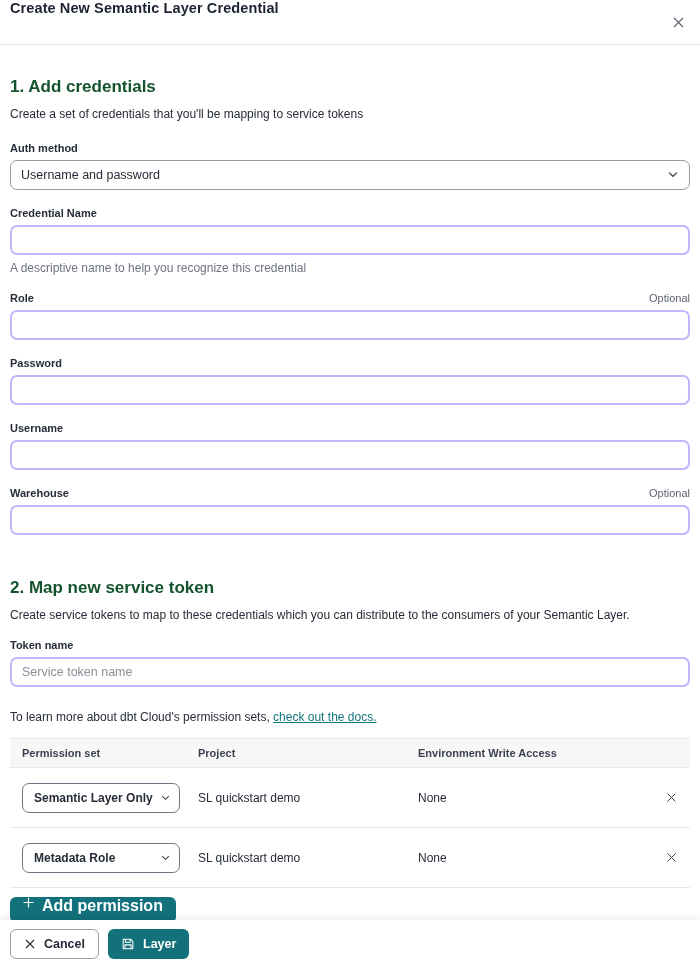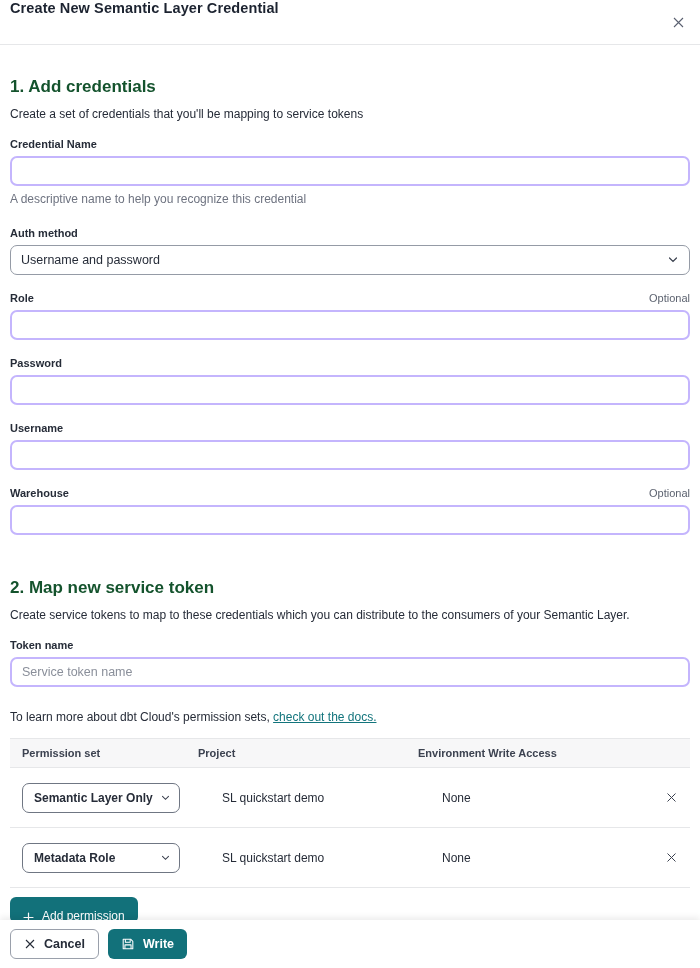--- a/index.html
+++ b/index.html
@@ -73,31 +73,31 @@
   .perm-head .th { font-size: 11px; font-weight: bold; color: #3c4250; }
   .perm-data { height: 60px; border-bottom: 1px solid #e6e7e9; }
   .perm-select {
     position: relative; height: 30px; width: 158px;
     border: 1px solid #6f7683; border-radius: 7px;
     display: flex; align-items: center;
     padding: 0 26px 0 11px; background: #fff; cursor: pointer;
   }
   .perm-select .label { font-size: 12px; font-weight: bold; color: #262c38; white-space: nowrap; }
   .perm-select .chev { position: absolute; right: 9px; top: 50%; transform: translateY(-50%); color: #3c4250; display: flex; }
-  .cell-text { font-size: 12px; color: #262c38; margin-left: 24px; }
+  .cell-text { font-size: 12px; color: #262c38; }
   .row-remove { cursor: pointer; display: flex; align-items: center; justify-content: center; color: #3c4250; }
 
   
   .add-perm-btn {
     margin-top: 9px;
-    display: inline-flex; align-items: flex-end; gap: 8px;
+    display: inline-flex; align-items: flex-start; gap: 8px;
     background: var(--accent); color: #fff;
     border: none; border-radius: 6px;
     height: 26px; padding: 0 13px;
-    font-size: 12px; font-weight: normal;
+    font-size: 16px; font-weight: bold;
     font-family: "Liberation Sans", sans-serif;
     cursor: pointer;
   }
 
   
   .modal-footer {
     position: absolute; left: 0; right: 0; bottom: 0;
     height: 48px; background: #fff;
     box-shadow: 0 -3px 6px rgba(0,0,0,0.07);
     display: flex; align-items: center; 
@@ -135,45 +135,45 @@
         </svg>
     </span>
   </div>
 </div>
 
 <div class="content">
 
   
   <div class="section-heading">1. Add credentials</div>
   <div class="section-desc">Create a set of credentials that you'll be mapping to service tokens</div>
-
-  <div class="field">
-    <div class="field-label-row">
-      <span class="field-label">Credential Name</span>
-    </div>
-    <input class="text-input" type="text" value="" style="">
-    <div class="helper">A descriptive name to help you recognize this credential</div>
-  </div>
 
   <div class="field" style="margin-top:21px;">
     <div class="field-label-row">
       <span class="field-label">Auth method</span>
     </div>
     <div class="select-display">
       <span>Username and password</span>
       <span class="chev">
         <svg width="10" height="7" viewBox="0 0 10 7">
             <path d="M1.5 1.5 L5 5 L8.5 1.5" stroke="currentColor" stroke-width="1.2" fill="none" stroke-linecap="round"></path>
           </svg>
       </span>
     </div>
   </div>
 
   <div class="field">
     <div class="field-label-row">
+      <span class="field-label">Credential Name</span>
+    </div>
+    <input class="text-input" type="text" value="" style="">
+    <div class="helper">A descriptive name to help you recognize this credential</div>
+  </div>
+
+  <div class="field">
+    <div class="field-label-row">
       <span class="field-label">Role</span>
       <span class="optional">Optional</span>
     </div>
     <input class="text-input" type="text" value="" style="">
   </div>
 
   <div class="field">
     <div class="field-label-row">
       <span class="field-label">Password</span>
     </div>
@@ -279,15 +279,15 @@
     <span>Cancel</span>
   </button>
   <button class="save-btn">
     <span>
       <svg width="14" height="14" viewBox="0 0 16 16" fill="none">
         <path d="M2.5 2.5 H11 L13.5 5 V13.5 H2.5 Z" stroke="#ffffff" stroke-width="1.2" stroke-linejoin="round"></path>
         <path d="M5 2.5 V6 H10.5 V2.5" stroke="#ffffff" stroke-width="1.2" stroke-linejoin="round"></path>
         <path d="M4.5 13.5 V9 H11.5 V13.5" stroke="#ffffff" stroke-width="1.2" stroke-linejoin="round"></path>
       </svg>
     </span>
-    <span>Write</span>
+    <span>Layer</span>
   </button>
 </div>
 
 </body></html>

